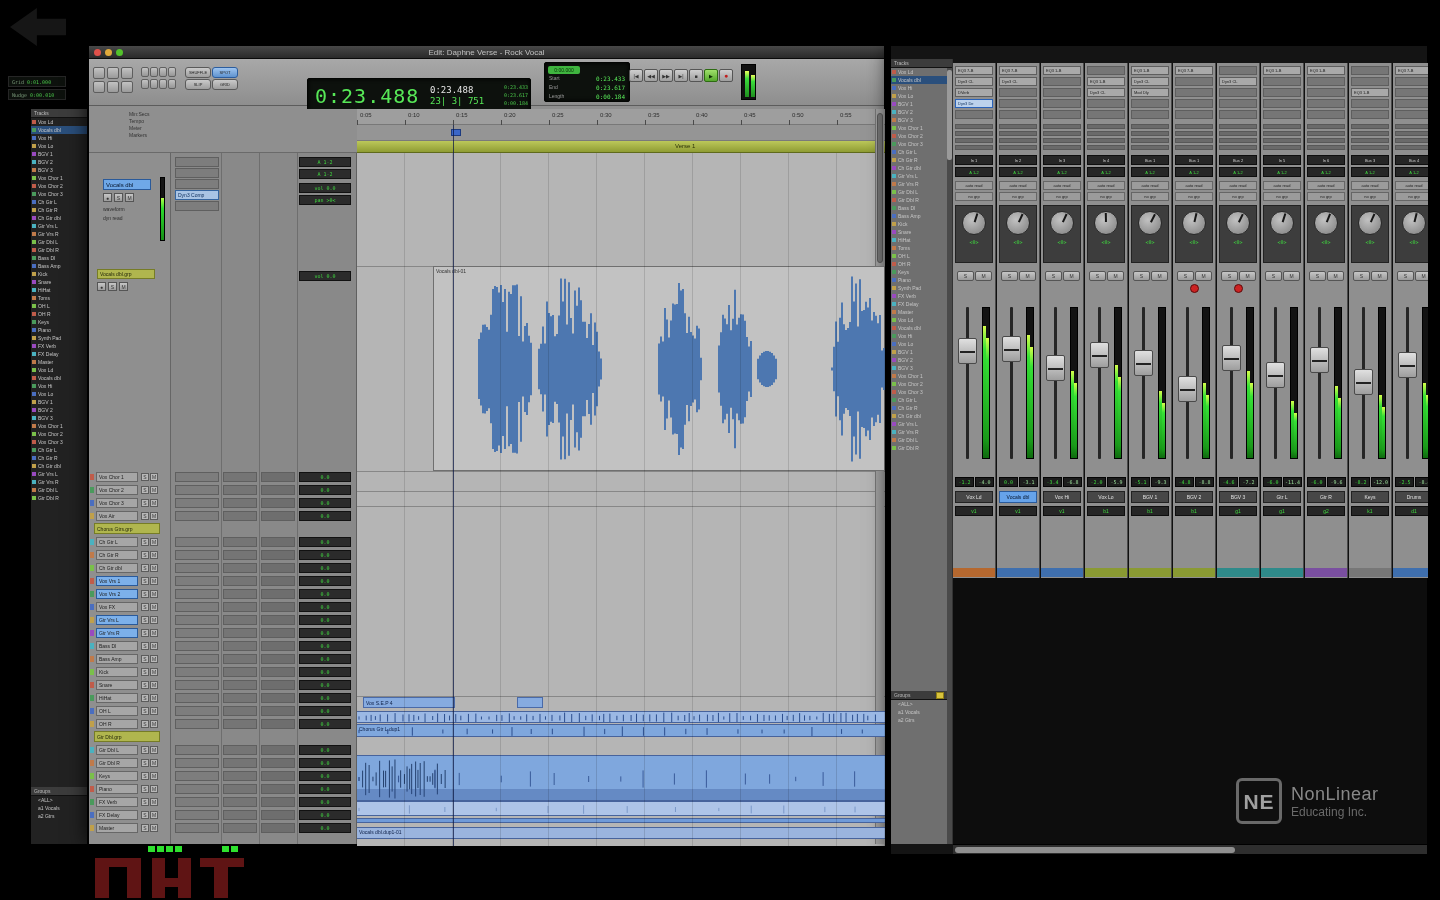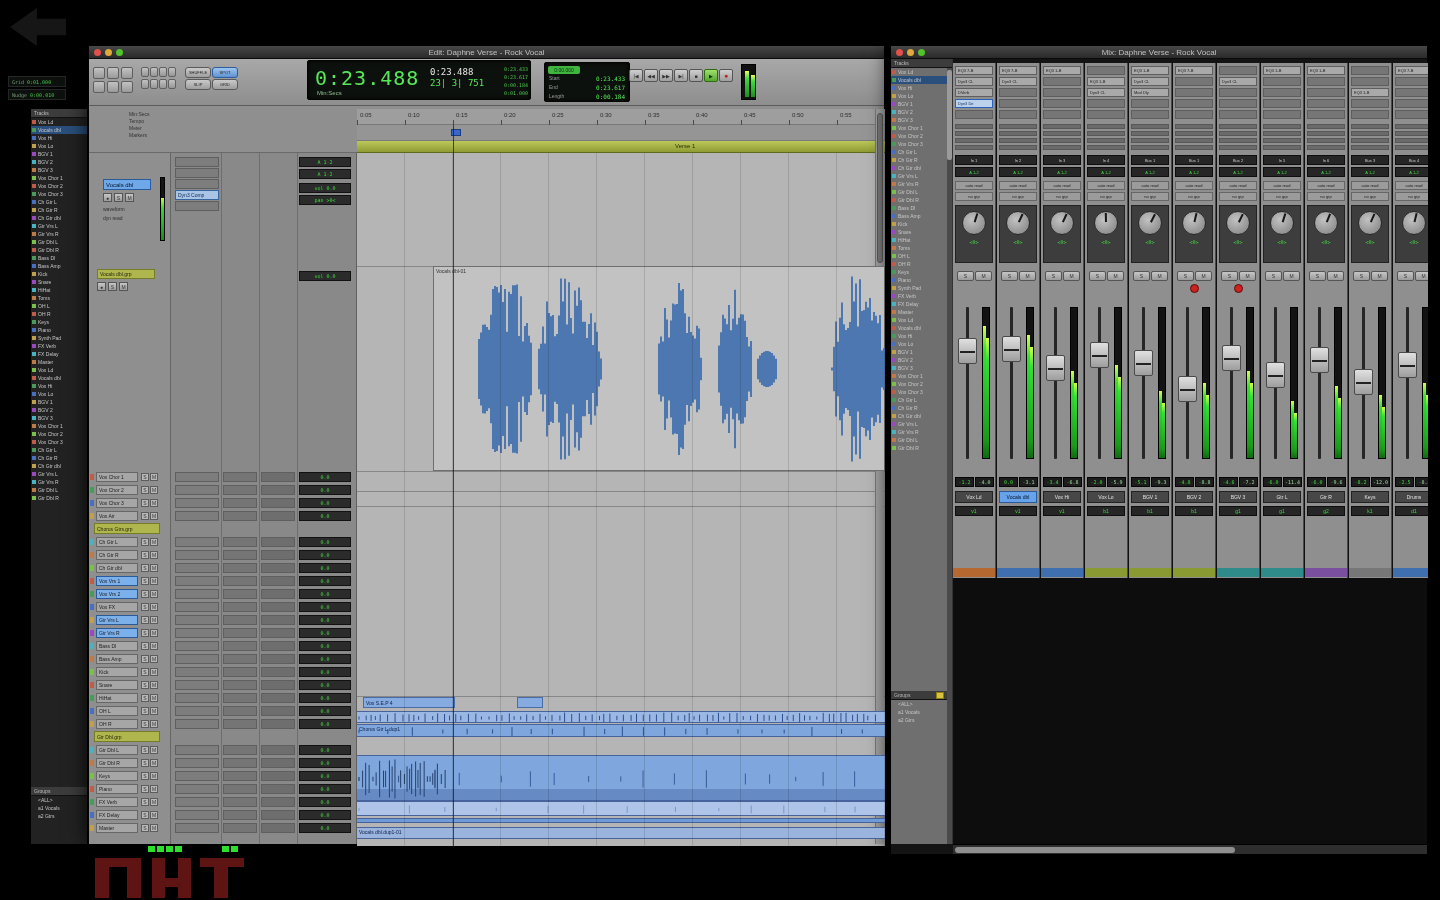--- a/index.html
+++ b/index.html
@@ -15,21 +15,21 @@
 #editWin{position:absolute;left:88px;top:45px;width:797px;height:800px;background:#8f8f8f;border:1px solid #000;box-shadow:0 0 20px rgba(0,0,0,.9);}
 #editToolbar{position:absolute;left:0;right:0;top:13px;height:47px;background:linear-gradient(#a8a8a8,#8e8e8e);border-bottom:1px solid #5c5c5c;}
 #toolCluster{position:absolute;left:4px;top:8px;width:44px;height:30px;}
 .tbtn{position:absolute;width:12px;height:12px;background:linear-gradient(#c2c2c2,#9a9a9a);border:1px solid #5e5e5e;border-radius:2px;}
 #zoomCluster{position:absolute;left:52px;top:8px;width:40px;height:26px;}
 .zbtn{position:absolute;width:8px;height:10px;background:linear-gradient(#c2c2c2,#969696);border:1px solid #606060;border-radius:2px;}
 #modeCluster{position:absolute;left:96px;top:8px;width:58px;height:26px;}
 .modebtn{position:absolute;width:26px;height:11px;background:linear-gradient(#cacaca,#9e9e9e);border:1px solid #5a5a5a;border-radius:3px;font-size:4px;line-height:10px;text-align:center;color:#222;overflow:hidden;}
 .modesel{background:linear-gradient(#9ec4ef,#5f93cf);border-color:#2c5d9e;}
 .lcd{position:absolute;background:#0d110d;border:1px solid #030503;border-radius:2px;box-shadow:inset 0 0 4px #000;}
-#mainLcd{left:218px;top:1px;width:224px;height:40px;}
+#mainLcd{left:218px;top:19px;width:224px;height:40px;}
 #mainCounter{position:absolute;left:7px;top:5px;font-family:"DejaVu Sans Mono",monospace;font-size:20px;color:#57e857;letter-spacing:1px;}
 #mainUnit{position:absolute;left:9px;top:29px;font-size:6px;color:#8fbf8f;}
 #subCounters{position:absolute;left:122px;top:6px;}
 .sc{font-family:"DejaVu Sans Mono",monospace;font-size:9px;line-height:11px;}
 .scw{color:#e6e6e6;}.scg{color:#57e857;}
 #lcdMini{position:absolute;left:182px;top:4px;}
 .lcdminirow{font-family:"DejaVu Sans Mono",monospace;font-size:5px;line-height:8px;color:#49c549;text-align:right;width:38px;}
 #selLcd{left:455px;top:3px;width:86px;height:40px;}
 #preChip{position:absolute;left:3px;top:3px;width:32px;height:8px;background:#3fb53f;color:#073007;font-size:5px;line-height:8px;text-align:center;border-radius:2px;overflow:hidden;}
 .selrow{position:absolute;left:4px;right:4px;height:8px;}
@@ -888,28 +888,20 @@
           </div>
         </div>
     </div>
 
     <div id="editVScroll">
         <div class="thumb"></div>
       </div>
   </div>
 
   <div id="mixWin">
-    <div class="titlebar">
-      <div class="lights">
-        <i class="lr"></i>
-        <i class="ly"></i>
-        <i class="lg"></i>
-      </div>
-      <span class="titletext">Mix: Daphne Verse - Rock Vocal</span>
-    </div>
     <div id="mixLeft">
       <div class="miniHead">Tracks</div>
       <div id="mixMiniRows">
           <div class="lrow" style="height: 8px;">
             <div class="ldot" style="background: rgb(192, 92, 74);"></div>
             <div class="ltext">Vox Ld</div>
           </div>
           <div class="lrow lsel" style="height: 8px;">
             <div class="ldot" style="background: rgb(74, 154, 92);"></div>
             <div class="ltext">Vocals dbl</div>
@@ -1515,20 +1507,27 @@
           <div class="gid">d1</div>
           <div class="cband" style="background: rgb(63, 111, 174);"></div>
         </div>
       </div>
     <div id="mixBlack"></div>
     <div id="mixHScroll">
         <div class="thumb"></div>
       </div>
   </div>
 
+  <div id="watermark">
+    <div id="wmBadge">NE</div>
+    <div>
+      <div id="wmL1">NonLinear</div>
+      <div id="wmL2">Educating Inc.</div>
+    </div>
+  </div>
 
   <div class="redblk" style="left:95px;top:858px;width:46px;height:9px"></div>
   <div class="redblk" style="left:95px;top:858px;width:14px;height:40px"></div>
   <div class="redblk" style="left:127px;top:858px;width:14px;height:40px"></div>
   <div class="redblk" style="left:152px;top:858px;width:13px;height:40px"></div>
   <div class="redblk" style="left:178px;top:858px;width:13px;height:40px"></div>
   <div class="redblk" style="left:152px;top:878px;width:39px;height:9px"></div>
   <div class="redblk" style="left:200px;top:858px;width:44px;height:9px"></div>
   <div class="redblk" style="left:214px;top:858px;width:14px;height:40px"></div>
   <div id="greenChips" style="position:absolute;left:0;top:0;">

